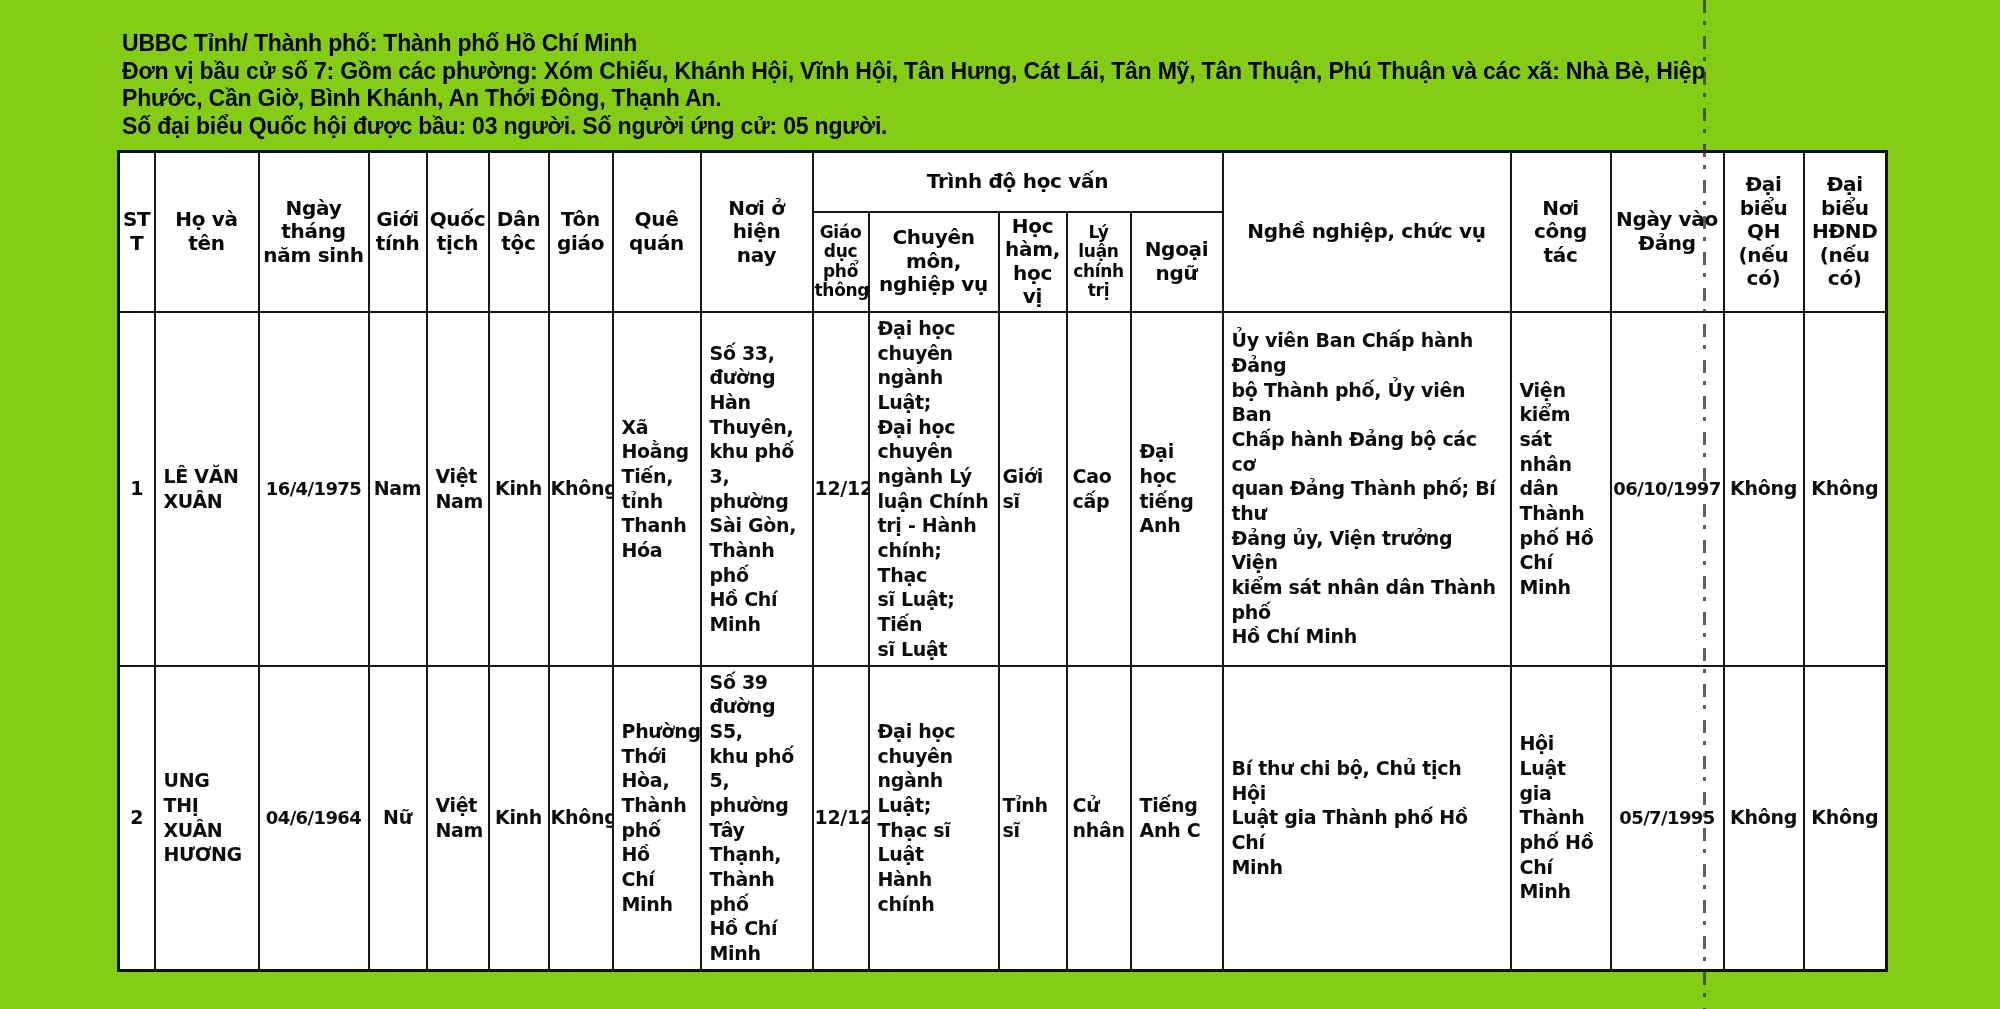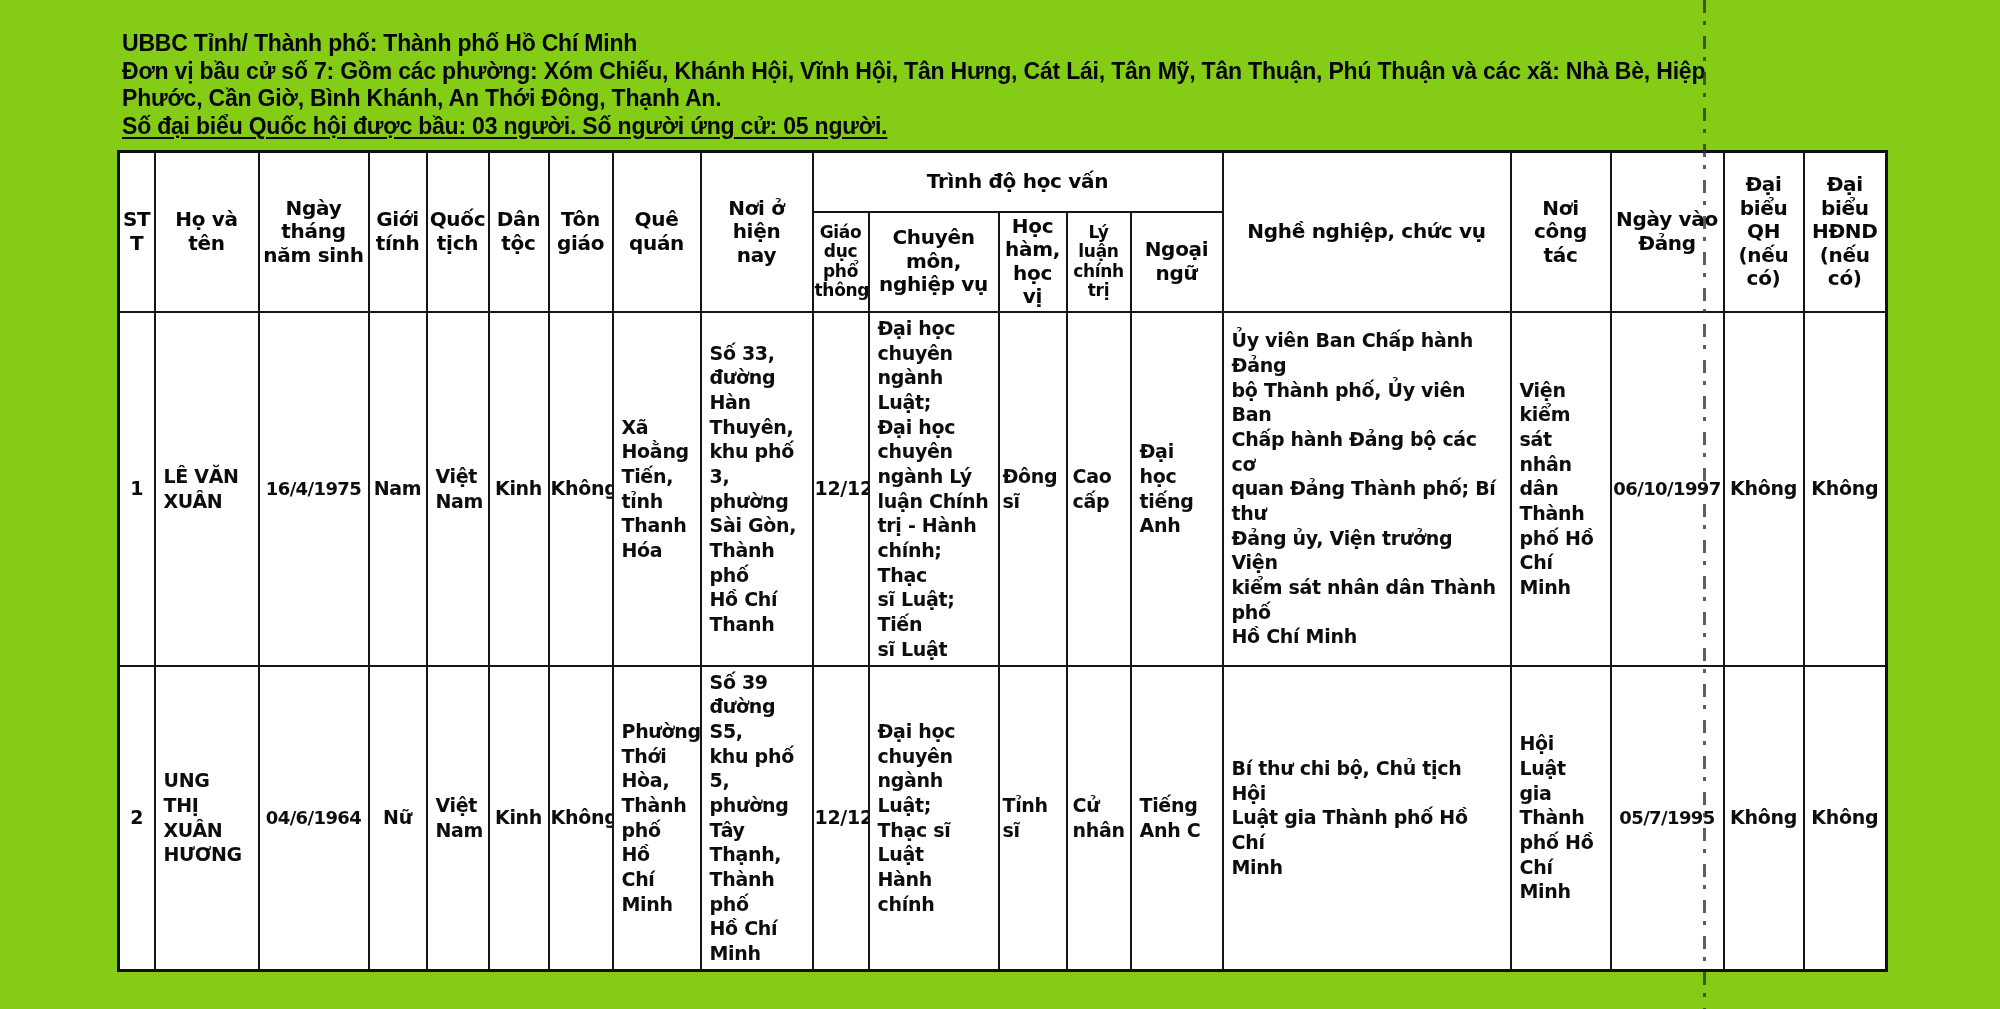--- a/index.html
+++ b/index.html
@@ -11,21 +11,21 @@
   .pre{white-space:pre-line;}
 
   
   .doc-header{
     position:absolute;left:122px;top:30px;width:1790px;
     font-family:"Liberation Sans","DejaVu Sans",sans-serif;
     font-weight:bold;font-size:23px;line-height:27.5px;color:#050505;
     letter-spacing:-0.2px;
   }
   .h-line{white-space:pre-line;}
-  .h-underline{text-decoration:underline;text-decoration-thickness:2px;text-underline-offset:3px;}
+  .h-underline{text-decoration-thickness:2px;text-underline-offset:3px;}
 
   
   table.candidates{
     position:absolute;left:117px;top:150px;
     border-collapse:collapse;table-layout:fixed;width:1768px;
     background:#fff;
   }
   table.candidates th,table.candidates td{
     border:2px solid #161616;
     vertical-align:middle;
@@ -165,34 +165,34 @@
 Hóa</td>
         <td class="pre c-left">Số 33,
 đường
 Hàn
 Thuyên,
 khu phố 3,
 phường
 Sài Gòn,
 Thành phố
 Hồ Chí
-Thanh</td>
+Minh</td>
         <td class="pre c-center">12/12</td>
         <td class="pre c-left">Đại học
 chuyên
 ngành Luật;
 Đại học
 chuyên
 ngành Lý
 luận Chính
 trị - Hành
 chính; Thạc
 sĩ Luật; Tiến
 sĩ Luật</td>
-        <td class="pre c-left" style="padding:3px 3px;">Đông sĩ</td>
+        <td class="pre c-left" style="padding:3px 3px;">Giới sĩ</td>
         <td class="pre c-left" style="padding:3px 5px;">Cao
 cấp</td>
         <td class="pre c-left">Đại học
 tiếng
 Anh</td>
         <td class="pre c-left">Ủy viên Ban Chấp hành Đảng
 bộ Thành phố, Ủy viên Ban
 Chấp hành Đảng bộ các cơ
 quan Đảng Thành phố; Bí thư
 Đảng ủy, Viện trưởng Viện

